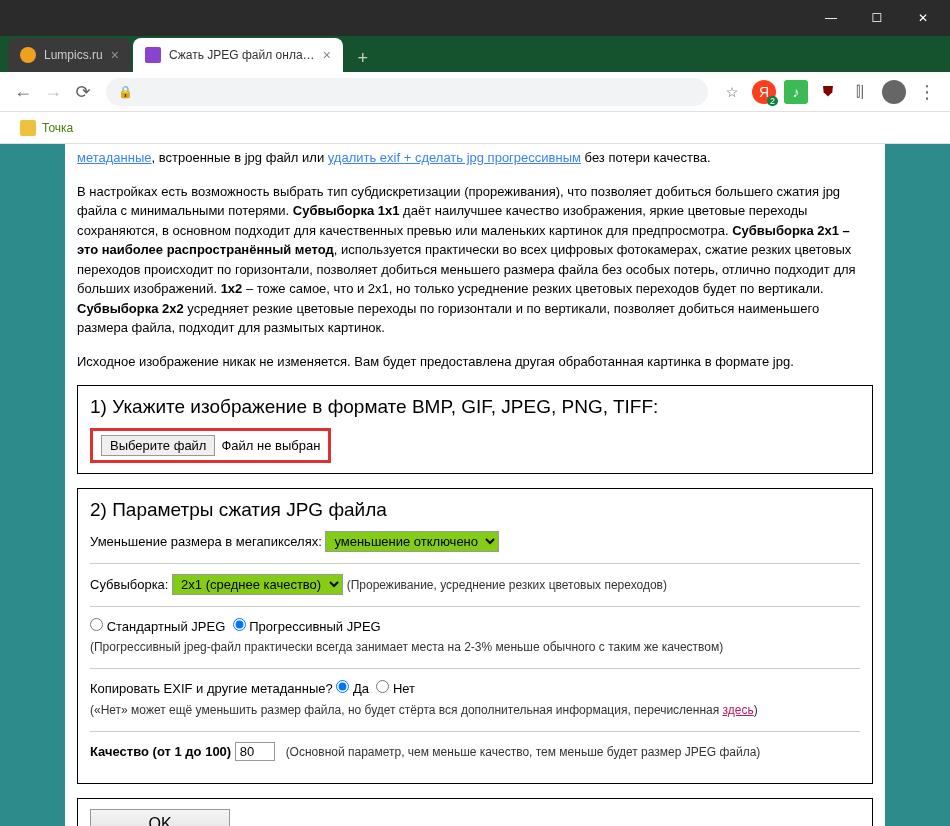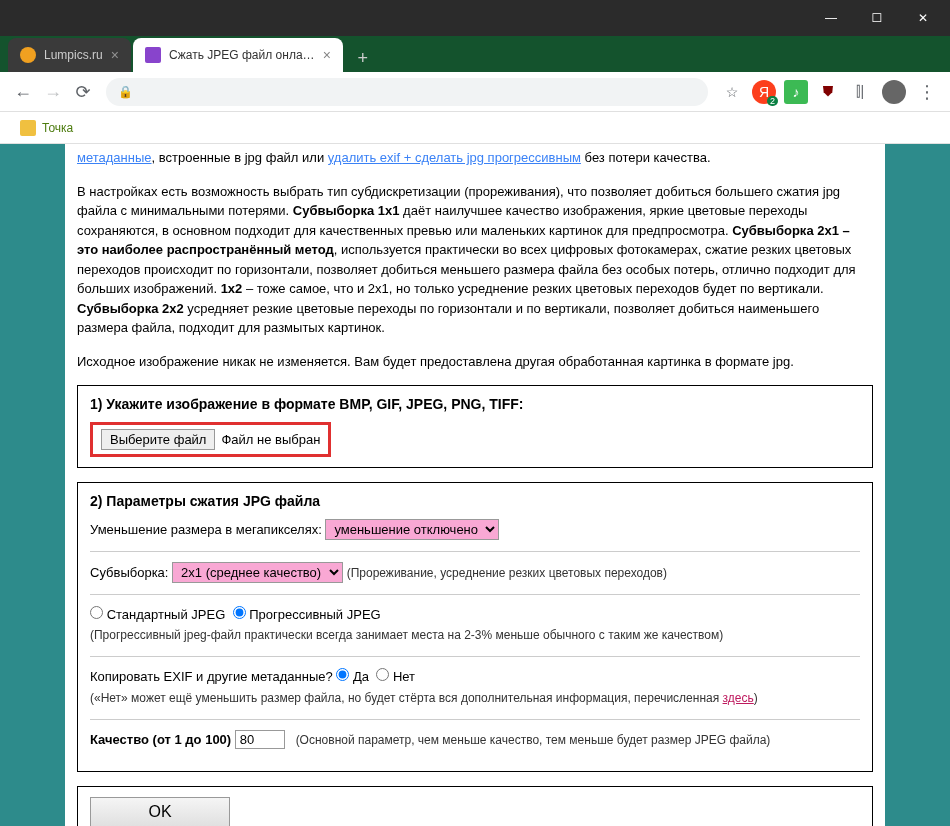--- a/index.html
+++ b/index.html
@@ -34,29 +34,29 @@
 
 .page-wrap { height: 682px; overflow-y: scroll; background: #2d8b8b; position: relative; }
 .page-content { width: 820px; margin: 0 auto; background: #fff; padding: 0 12px 20px; color: #000; font-size: 13px; }
 
 .intro-text { padding: 4px 0; line-height: 1.5; }
 .intro-text a { color: #3b82f6; text-decoration: underline; }
 .para { margin: 10px 0; line-height: 1.5; }
 .note { margin: 14px 0; line-height: 1.5; }
 
 .form-box { border: 1px solid #000; margin: 14px 0; padding: 10px 12px; }
-.form-box h3 { font-size: 14px; font-weight: bold; margin-bottom: 10px; }
+.form-box h3 { font-size: 19px; font-weight: normal; margin-bottom: 10px; }
 
 .file-row { display: inline-flex; align-items: center; border: 3px solid #e03030; border-radius: 0; padding: 4px 8px; }
 .file-btn { background: #efefef; border: 1px solid #999; padding: 2px 8px; font-size: 13px; }
 .file-label { margin-left: 6px; font-size: 13px; }
 
 .param-row { margin: 10px 0; line-height: 1.6; }
-.param-row select, .param-row input[type=text] { font-size: 13px; padding: 1px 4px; border: 1px solid #999; background: #f9a8d4; }
-.param-row input[type=text] { width: 50px; background: #fff; }
+.param-row select, .param-row input[type=text] { font-size: 13px; padding: 1px 4px; border: 1px solid #999; background: #84cc16; }
+.param-row input[type=text] { width: 40px; background: #fff; }
 .small-note { font-size: 12px; color: #333; }
 .hr { border: none; border-top: 1px solid #ccc; margin: 8px 0; }
 
 .submit-box { border: 1px solid #000; margin: 14px 0; padding: 10px 12px; }
 .ok-btn { width: 140px; height: 30px; background: linear-gradient(#f5f5f5,#e0e0e0); border: 1px solid #999; font-size: 16px; }
 
 a { color: #be185d; }
 
 
 .page-wrap::-webkit-scrollbar { width: 16px; }

